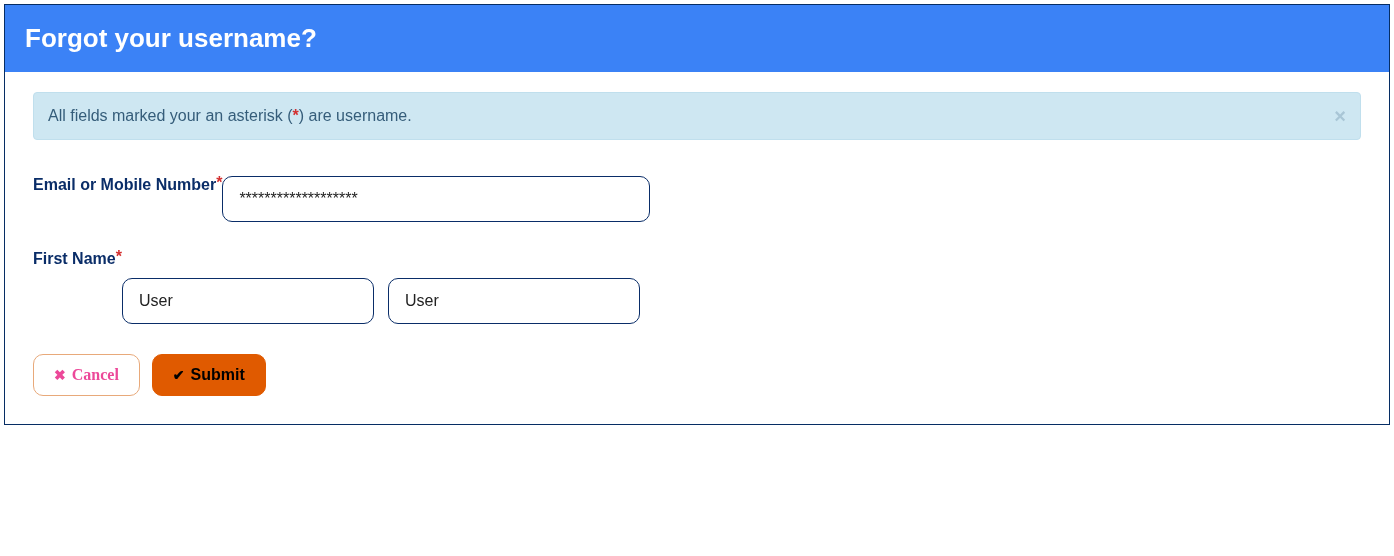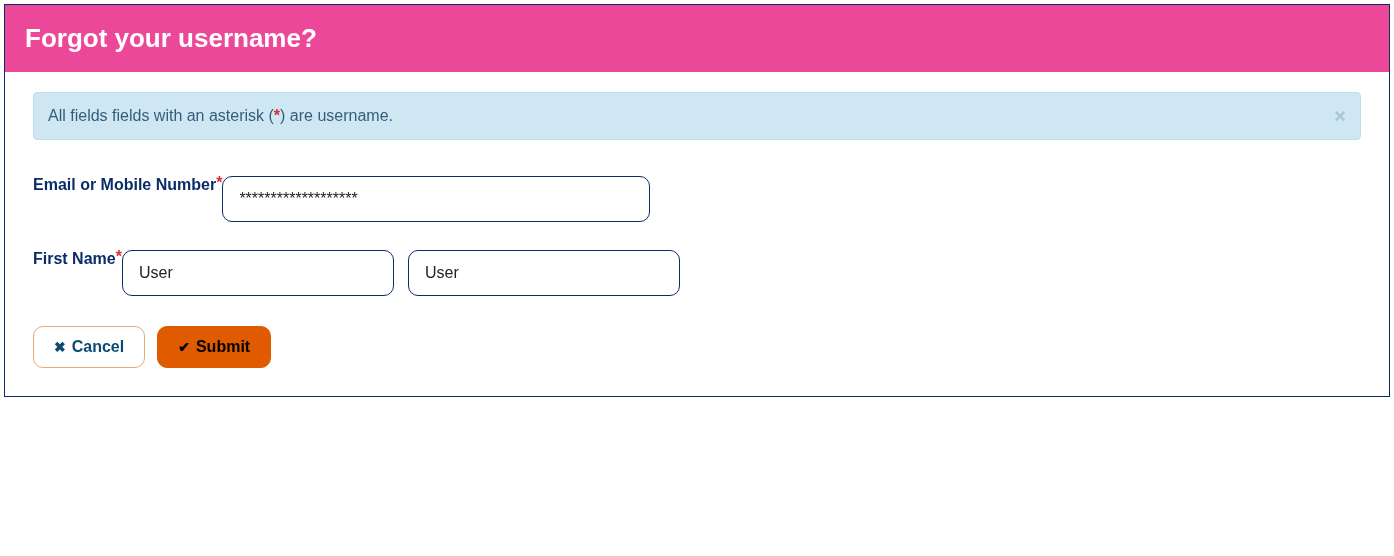--- a/index.html
+++ b/index.html
@@ -11,21 +11,21 @@
       font-family: "Trebuchet MS", "Lucida Grande", "Lucida Sans Unicode", "Lucida Sans", Tahoma, sans-serif;
       background: #fff;
       width: 1394px;
     }
     .panel {
       margin: 4px;
       border: 1px solid #062d64;
       background: #fff;
     }
     .panel-header {
-      background: #ec4899;
+      background: #3b82f6;
       color: #fff;
       padding: 18px 20px;
     }
     .panel-header h1 {
       font-size: 26px;
       font-weight: 700;
     }
     .panel-body {
       padding: 20px 28px 28px 28px;
     }
@@ -81,43 +81,44 @@
       border: 1px solid #0a2d68;
       border-radius: 10px;
       padding: 13px 16px;
       font-size: 16px;
       font-family: inherit;
       color: #222;
       outline: none;
       background: #fff;
     }
     .input-email { width: 428px; }
-    .input-name  { width: 272px; }
+    .input-name  { width: 252px; margin-top: 28px; }
     .button-row {
       display: flex;
       gap: 12px;
       margin-top: 30px;
     }
     .btn {
       display: inline-flex;
       align-items: center;
       justify-content: center;
       gap: 6px;
       border-radius: 10px;
       padding: 12px 20px;
       font-size: 16px;
       font-weight: 700;
       font-family: inherit;
       cursor: pointer;
       line-height: 1;
     }
     .btn-cancel {
       background: #fff;
-      color: #0c4a6e;
+      color: #ec4899;
       border: 1px solid #e8a97a;
+      font-family: Liberation Serif, serif;
     }
     .btn-submit {
       background: #e05a00;
       color: #000000;
       border: 1px solid #e05a00;
     }
     .icon-x::before {
       content: "✖";
       font-size: 14px;
     }
@@ -129,21 +130,21 @@
 </head>
 <body>
 
 <div class="panel">
   <div class="panel-header">
     <h1>Forgot your username?</h1>
   </div>
   <div class="panel-body">
 
     <div class="alert">
-      <span>All fields fields with an asterisk (</span><span class="asterisk-red">*</span><span>) are username.</span>
+      <span>All fields marked your an asterisk (</span><span class="asterisk-red">*</span><span>) are username.</span>
       <span class="alert-close">×</span>
     </div>
 
     <div class="form-row">
       <div class="form-group">
         <label class="form-label">
           <span>Email or Mobile Number</span><span class="req">*</span>
         </label>
         <input type="text" class="form-input input-email" value="*******************" style="">
       </div>

